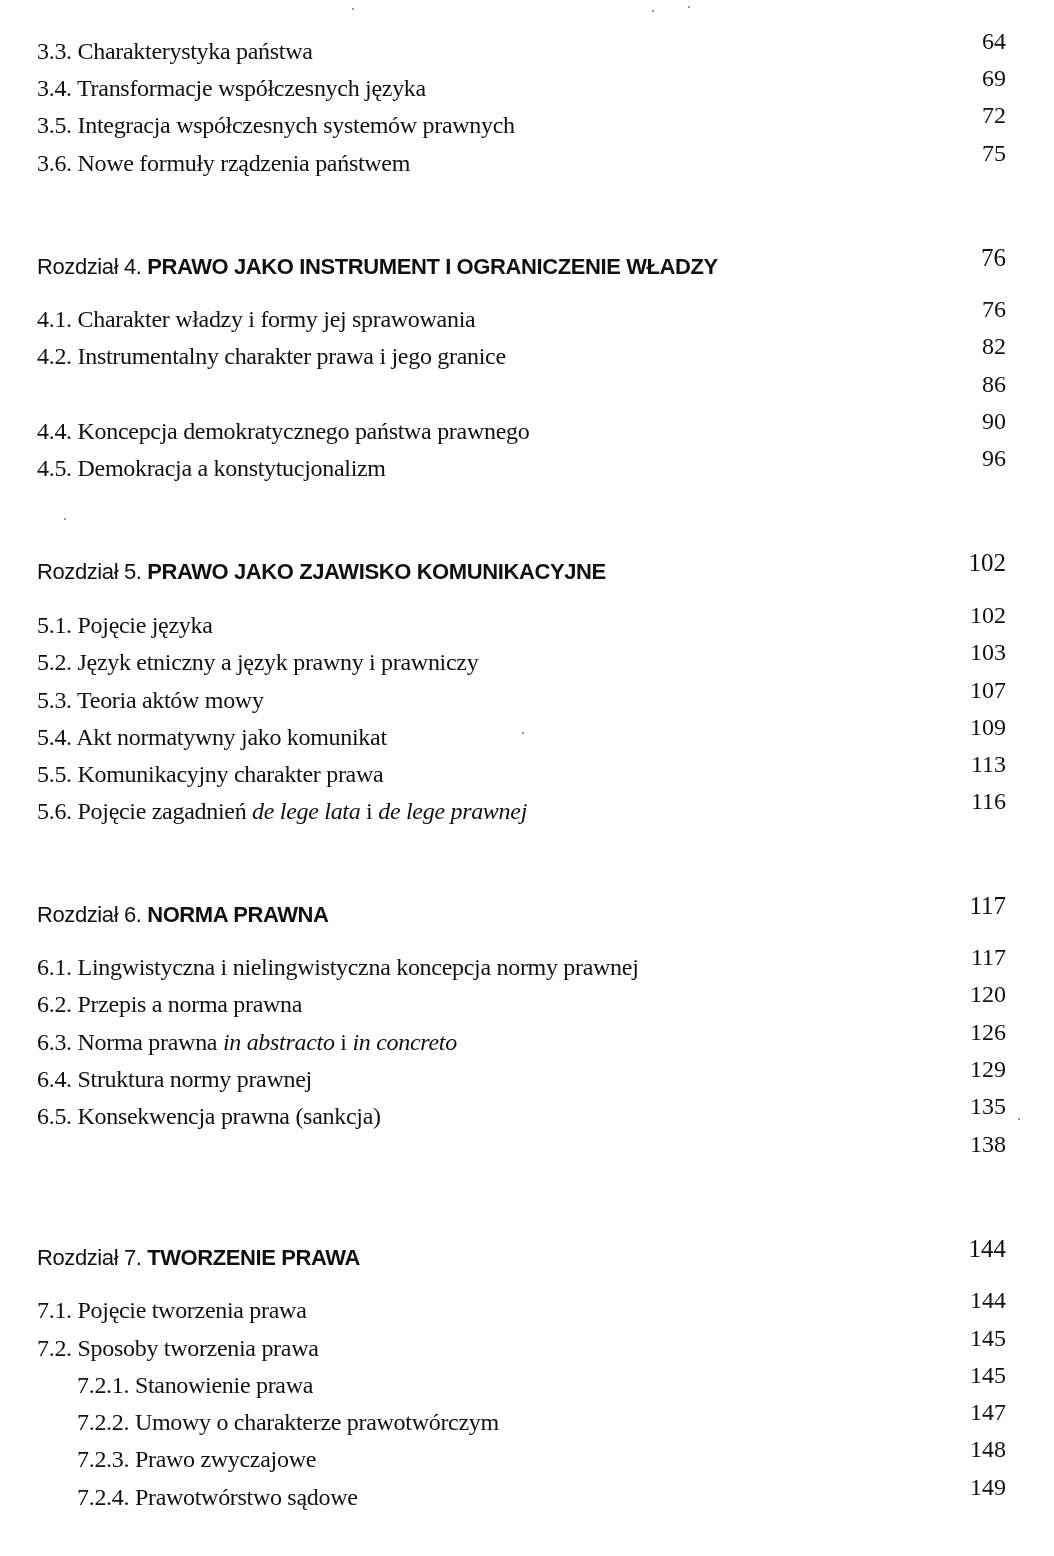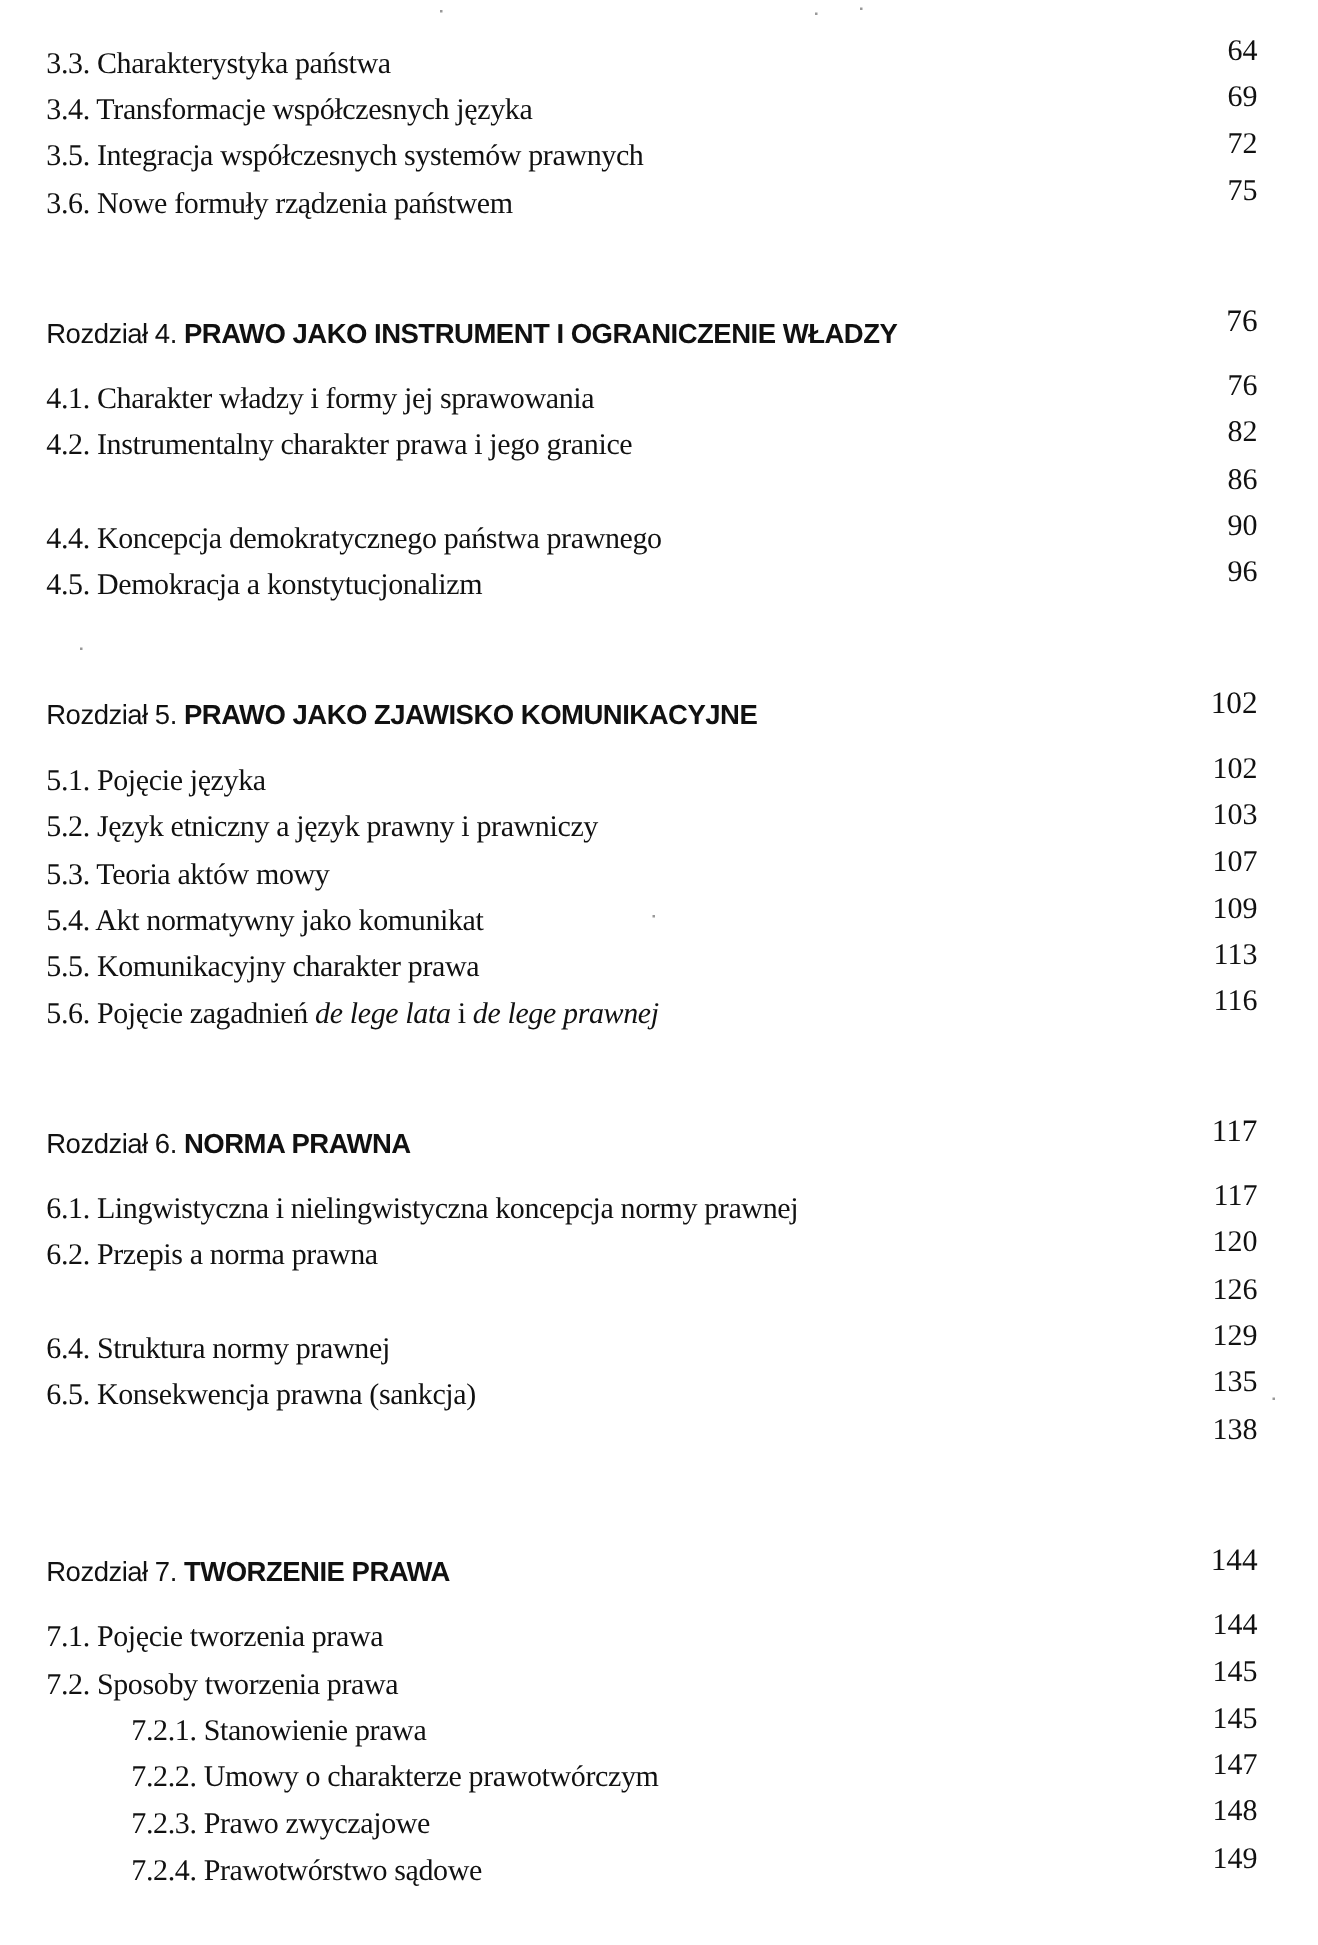--- a/index.html
+++ b/index.html
@@ -4,21 +4,21 @@
 <style>
   html, body { margin: 0; padding: 0; background: #ffffff; }
   body { width: 1054px; height: 1556px; position: relative; overflow: hidden; color: #111; }
   .toc { position: absolute; left: 0; top: 0; width: 1054px; }
   .row { position: absolute; left: 0; width: 1054px; height: 36px; }
   .row .label { position: absolute; top: 0; white-space: nowrap;
     font-family: "Liberation Serif", "DejaVu Serif", serif; font-size: 24px; letter-spacing: -0.3px; margin-left: 21px; }
   .row .page { position: absolute; top: -10px; right: 48px; text-align: right;
     font-family: "Liberation Serif", "DejaVu Serif", serif; font-size: 24px; }
   .row.l1 .label { left: 16px; }
-  .row.l2 .label { left: 84px; text-align: center; }
+  .row.l2 .label { left: 56px; text-align: center; }
   .chapter .label { left: 16px; font-family: "Liberation Sans", "DejaVu Sans", sans-serif; font-size: 22px; letter-spacing: -0.4px; }
   .chapter .label .title { font-weight: bold; }
   .chapter .page { font-size: 25px; }
   i { font-style: italic; }
   .speck { position: absolute; width: 2px; height: 2px; background: #999; }
 </style>
 </head>
 <body>
 
 <div class="toc">
@@ -99,20 +99,21 @@
   </div>
   <div class="row l1" style="top:954px">
     <span class="label"><span>6.1.</span> <span>Lingwistyczna i nielingwistyczna koncepcja normy prawnej</span></span>
     <span class="page">117</span>
   </div>
   <div class="row l1" style="top:991px">
     <span class="label"><span>6.2.</span> <span>Przepis a norma prawna</span></span>
     <span class="page">120</span>
   </div>
   <div class="row l1" style="top:1029px">
+    <span class="label"><span>6.3.</span> <span>Norma prawna </span><i>in abstracto</i><span> i </span><i>in concreto</i></span>
     <span class="page">126</span>
   </div>
   <div class="row l1" style="top:1066px">
     <span class="label"><span>6.4.</span> <span>Struktura normy prawnej</span></span>
     <span class="page">129</span>
   </div>
   <div class="row l1" style="top:1103px">
     <span class="label"><span>6.5.</span> <span>Konsekwencja prawna (sankcja)</span></span>
     <span class="page">135</span>
   </div>

